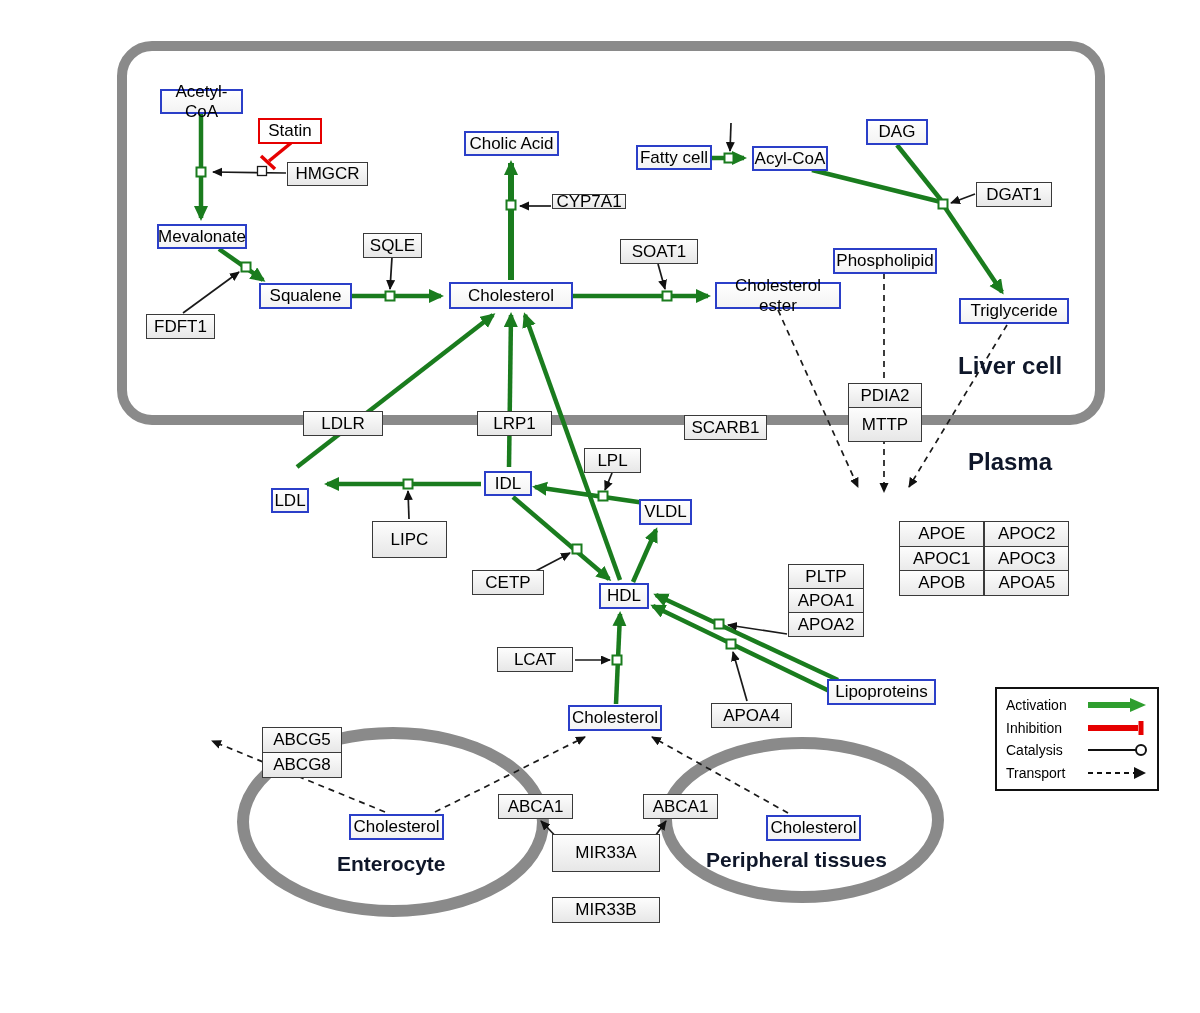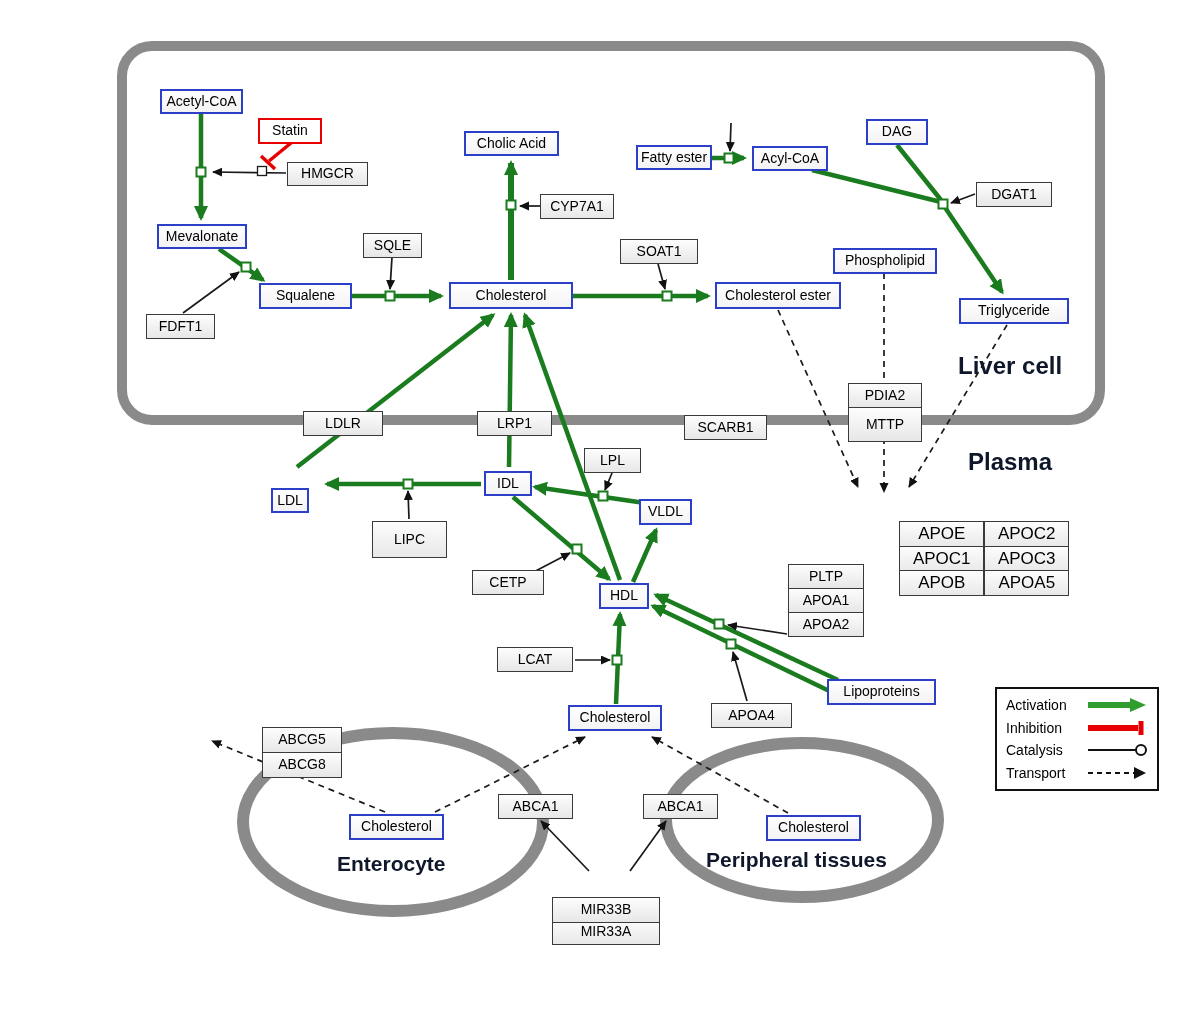--- a/index.html
+++ b/index.html
@@ -1,19 +1,19 @@
 <!DOCTYPE html>
 <html><head>
 <meta charset="utf-8">
 <style>
   html,body{margin:0;padding:0;background:#fff;font-family:"Liberation Sans",sans-serif;}
   #canvas{position:relative;width:1200px;height:1013px;background:#fff;overflow:hidden;}
   #edges{position:absolute;left:0;top:0;}
   .box{position:absolute;display:flex;align-items:center;justify-content:center;
-       box-sizing:border-box;font-size:14px;color:#000;text-align:center;line-height:1.12;
+       box-sizing:border-box;font-size:17px;color:#000;text-align:center;line-height:1.12;
        background:linear-gradient(#ffffff,#f3f3f3);}
   .met{border:2px solid #2b3fc8;}
   .enz{border:1.5px solid #3a3a3a;background:linear-gradient(#fdfdfd,#e7e7e7);}
   .red{border:2.5px solid #e60000;background:#fff;}
   .region-label{position:absolute;font-weight:bold;color:#0f172a;}
   .big-label{font-size:24px;}
   .cell-label{font-size:21px;}
   .apo-grid{position:absolute;left:900px;top:522px;display:grid;grid-template-columns:85px 85px;}
   .apo-cell{box-sizing:border-box;width:85px;height:26px;border:1.5px solid #3a3a3a;margin:-0.75px;
             display:flex;align-items:center;justify-content:center;font-size:17px;
@@ -125,60 +125,60 @@
   <div class="region-label big-label" style="left:968px;top:448px">Plasma</div>
   <div class="region-label cell-label" style="left:337px;top:852px">Enterocyte</div>
   <div class="region-label cell-label" style="left:706px;top:848px">Peripheral tissues</div>
 
   <div class="box met" style="left:160px;top:89px;width:83px;height:25px">Acetyl-CoA</div>
   <div class="box met" style="left:157px;top:224px;width:90px;height:25px">Mevalonate</div>
   <div class="box met" style="left:259px;top:283px;width:93px;height:26px">Squalene</div>
   <div class="box met" style="left:464px;top:131px;width:95px;height:25px">Cholic Acid</div>
   <div class="box met" style="left:449px;top:282px;width:124px;height:27px">Cholesterol</div>
   <div class="box met" style="left:715px;top:282px;width:126px;height:27px">Cholesterol ester</div>
-  <div class="box met" style="left:636px;top:145px;width:76px;height:25px">Fatty ester</div>
+  <div class="box met" style="left:636px;top:145px;width:76px;height:25px">Fatty cell</div>
   <div class="box met" style="left:752px;top:146px;width:76px;height:25px">Acyl-CoA</div>
   <div class="box met" style="left:866px;top:119px;width:62px;height:26px">DAG</div>
   <div class="box met" style="left:833px;top:248px;width:104px;height:26px">Phospholipid</div>
   <div class="box met" style="left:959px;top:298px;width:110px;height:26px">Triglyceride</div>
   <div class="box met" style="left:271px;top:488px;width:38px;height:25px">LDL</div>
   <div class="box met" style="left:484px;top:471px;width:48px;height:25px">IDL</div>
   <div class="box met" style="left:639px;top:499px;width:53px;height:26px">VLDL</div>
   <div class="box met" style="left:599px;top:583px;width:50px;height:26px">HDL</div>
   <div class="box met" style="left:827px;top:679px;width:109px;height:26px">Lipoproteins</div>
   <div class="box met" style="left:568px;top:705px;width:94px;height:26px">Cholesterol</div>
   <div class="box met" style="left:349px;top:814px;width:95px;height:26px">Cholesterol</div>
   <div class="box met" style="left:766px;top:815px;width:95px;height:26px">Cholesterol</div>
 
   <div class="box red" style="left:258px;top:118px;width:64px;height:26px">Statin</div>
 
   <div class="box enz" style="left:287px;top:162px;width:81px;height:24px">HMGCR</div>
   <div class="box enz" style="left:146px;top:314px;width:69px;height:25px">FDFT1</div>
   <div class="box enz" style="left:363px;top:233px;width:59px;height:25px">SQLE</div>
-  <div class="box enz" style="left:540px;top:194px;width:74px;height:25px">CYP7A1</div>
+  <div class="box enz" style="left:552px;top:194px;width:74px;height:15px">CYP7A1</div>
   <div class="box enz" style="left:620px;top:239px;width:78px;height:25px">SOAT1</div>
   <div class="box enz" style="left:976px;top:182px;width:76px;height:25px">DGAT1</div>
   <div class="box enz" style="left:303px;top:411px;width:80px;height:25px">LDLR</div>
   <div class="box enz" style="left:477px;top:411px;width:75px;height:25px">LRP1</div>
   <div class="box enz" style="left:684px;top:415px;width:83px;height:25px">SCARB1</div>
   <div class="box enz" style="left:848px;top:383px;width:74px;height:25px">PDIA2</div>
   <div class="box enz" style="left:848px;top:407px;width:74px;height:35px">MTTP</div>
   <div class="box enz" style="left:372px;top:521px;width:75px;height:37px">LIPC</div>
   <div class="box enz" style="left:584px;top:448px;width:57px;height:25px">LPL</div>
   <div class="box enz" style="left:472px;top:570px;width:72px;height:25px">CETP</div>
   <div class="box enz" style="left:497px;top:647px;width:76px;height:25px">LCAT</div>
   <div class="box enz" style="left:788px;top:564px;width:76px;height:25px">PLTP</div>
   <div class="box enz" style="left:788px;top:588px;width:76px;height:25px">APOA1</div>
   <div class="box enz" style="left:788px;top:612px;width:76px;height:25px">APOA2</div>
   <div class="box enz" style="left:711px;top:703px;width:81px;height:25px">APOA4</div>
   <div class="box enz" style="left:262px;top:727px;width:80px;height:26px">ABCG5</div>
   <div class="box enz" style="left:262px;top:752px;width:80px;height:26px">ABCG8</div>
   <div class="box enz" style="left:498px;top:794px;width:75px;height:25px">ABCA1</div>
   <div class="box enz" style="left:643px;top:794px;width:75px;height:25px">ABCA1</div>
-  <div class="box enz" style="left:552px;top:919px;width:108px;height:26px">MIR33A</div>
+  <div class="box enz" style="left:552px;top:834px;width:108px;height:38px">MIR33A</div>
   <div class="box enz" style="left:552px;top:897px;width:108px;height:26px">MIR33B</div>
 
   <div class="apo-grid">
     <div class="apo-cell">APOE</div>
     <div class="apo-cell">APOC2</div>
     <div class="apo-cell">APOC1</div>
     <div class="apo-cell">APOC3</div>
     <div class="apo-cell">APOB</div>
     <div class="apo-cell">APOA5</div>
   </div>

